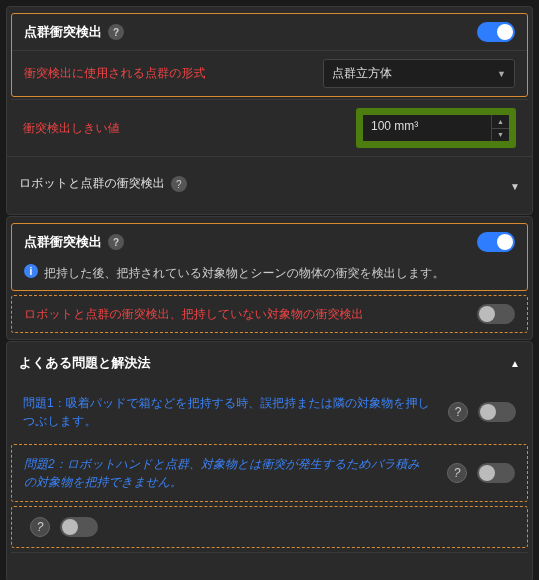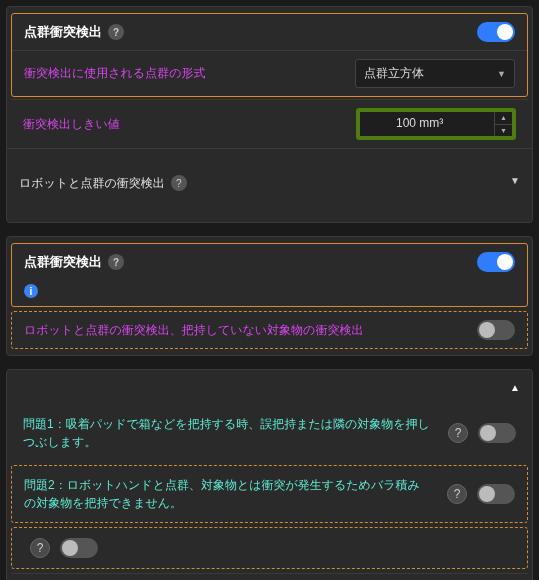--- a/index.html
+++ b/index.html
@@ -8,21 +8,21 @@
     color: #e0e0e0;
     font-family: "Meiryo", "Hiragino Sans", sans-serif;
     font-size: 12px;
     width: 539px;
     padding: 6px;
   }
   .panel {
     background: #2a2a2a;
     border: 1px solid #3a3a3a;
     border-radius: 4px;
-    margin-bottom: 13px;
+    margin-bottom: 1px;
     padding: 4px 0;
   }
   .section-header {
     display: flex;
     align-items: center;
     padding: 8px 12px;
     font-weight: bold;
     font-size: 13px;
     color: #fff;
   }
@@ -78,57 +78,56 @@
     top: 2px;
   }
   .toggle.on .knob { right: 2px; }
   .toggle.off .knob { left: 2px; background: #bbb; }
   .row {
     display: flex;
     align-items: center;
     padding: 8px 12px;
     gap: 10px;
   }
-  .row .label { flex: 1; color: #d946ef; }
+  .row .label { flex: 1; color: #ef4444; }
   .row-sep { border-top: 1px solid #3a3a3a; }
   .highlight-orange {
     border: 1px dashed #d98b2f;
     border-radius: 3px;
     margin: 2px 4px;
   }
   .highlight-orange-solid {
     border: 1px solid #d98b2f;
     border-radius: 3px;
     margin: 2px 4px;
   }
   .dropdown {
     display: flex;
     align-items: center;
     justify-content: space-between;
     background: #1e1e1e;
     border: 1px solid #444;
     border-radius: 3px;
     padding: 5px 8px;
-    width: 160px;
+    width: 192px;
     color: #ddd;
     cursor: pointer;
   }
   .dropdown .caret {
     font-size: 9px;
     color: #aaa;
   }
   .spinner {
     display: flex;
     align-items: stretch;
     background: #1e1e1e;
-    border: 4px solid #4d7c0f;
+    border: 7px solid #4d7c0f;
     border-radius: 3px;
     width: 160px;
-    height: 32px;
-    padding-left: 28px;
+    height: 40px;
   }
   .spinner .value {
     flex: 1;
     padding: 4px 8px;
     color: #ddd;
   }
   .spinner .buttons {
     display: flex;
     flex-direction: column;
     border-left: 1px solid #444;
@@ -139,44 +138,45 @@
     display: flex;
     align-items: center;
     justify-content: center;
     font-size: 7px;
     color: #aaa;
     cursor: pointer;
   }
   .spinner .btn.up { border-bottom: 1px solid #444; }
   .collapsible {
     display: flex;
-    align-items: flex-start;
-    padding: 26px 12px;
+    align-items: flex-end;
+    padding: 18px 12px;
     border-top: 1px solid #3a3a3a;
     cursor: pointer;
   }
   .collapsible .spacer { flex: 1; }
   .collapsible .caret { font-size: 10px; color: #ccc; }
   .info-block {
     display: flex;
     padding: 4px 12px 8px 12px;
     color: #ccc;
     line-height: 1.5;
   }
   .faq-item {
     display: flex;
     align-items: center;
     padding: 10px 12px;
     gap: 10px;
   }
-  .faq-item .text { flex: 1; line-height: 1.5; color: #5eead4; }
+  .faq-item .text { flex: 1; line-height: 1.5; color: #3b82f6; }
   .faq-wrap { margin: 4px 4px; }
   .faq-wrap.dashed {
     border: 1px dashed #d98b2f;
     border-radius: 3px;
+    font-style: italic;
   }
 </style>
 </head>
 <body>
 
 <div class="panel">
   <div class="highlight-orange-solid">
     <div class="section-header">
       <span>点群衝突検出</span>
       <span class="help-icon">?</span>
@@ -217,35 +217,37 @@
       <span>点群衝突検出</span>
       <span class="help-icon">?</span>
       <span class="spacer"></span>
       <div class="toggle on">
           <div class="knob"></div>
         </div>
     </div>
     <div class="info-block">
       <span class="info-icon">i</span>
       <div>
+        <div>把持した後、把持されている対象物とシーンの物体の衝突を検出します。</div>
       </div>
     </div>
   </div>
   <div class="highlight-orange" style="margin-top:4px;">
     <div class="row">
       <span class="label">ロボットと点群の衝突検出、把持していない対象物の衝突検出</span>
       <div class="toggle off">
           <div class="knob"></div>
         </div>
     </div>
   </div>
 </div>
 
 <div class="panel">
   <div class="section-header" style="cursor:pointer;">
+    <span>よくある問題と解決法</span>
     <span class="spacer"></span>
     <span class="caret" style="font-size:10px;">▲</span>
   </div>
   <div id="faq-list">
       <div class="faq-wrap">
         <div class="faq-item">
           <div class="text">問題1：吸着パッドで箱などを把持する時、誤把持または隣の対象物を押しつぶします。</div>
           <span class="help-icon big">?</span>
           <div class="toggle off">
             <div class="knob"></div>

